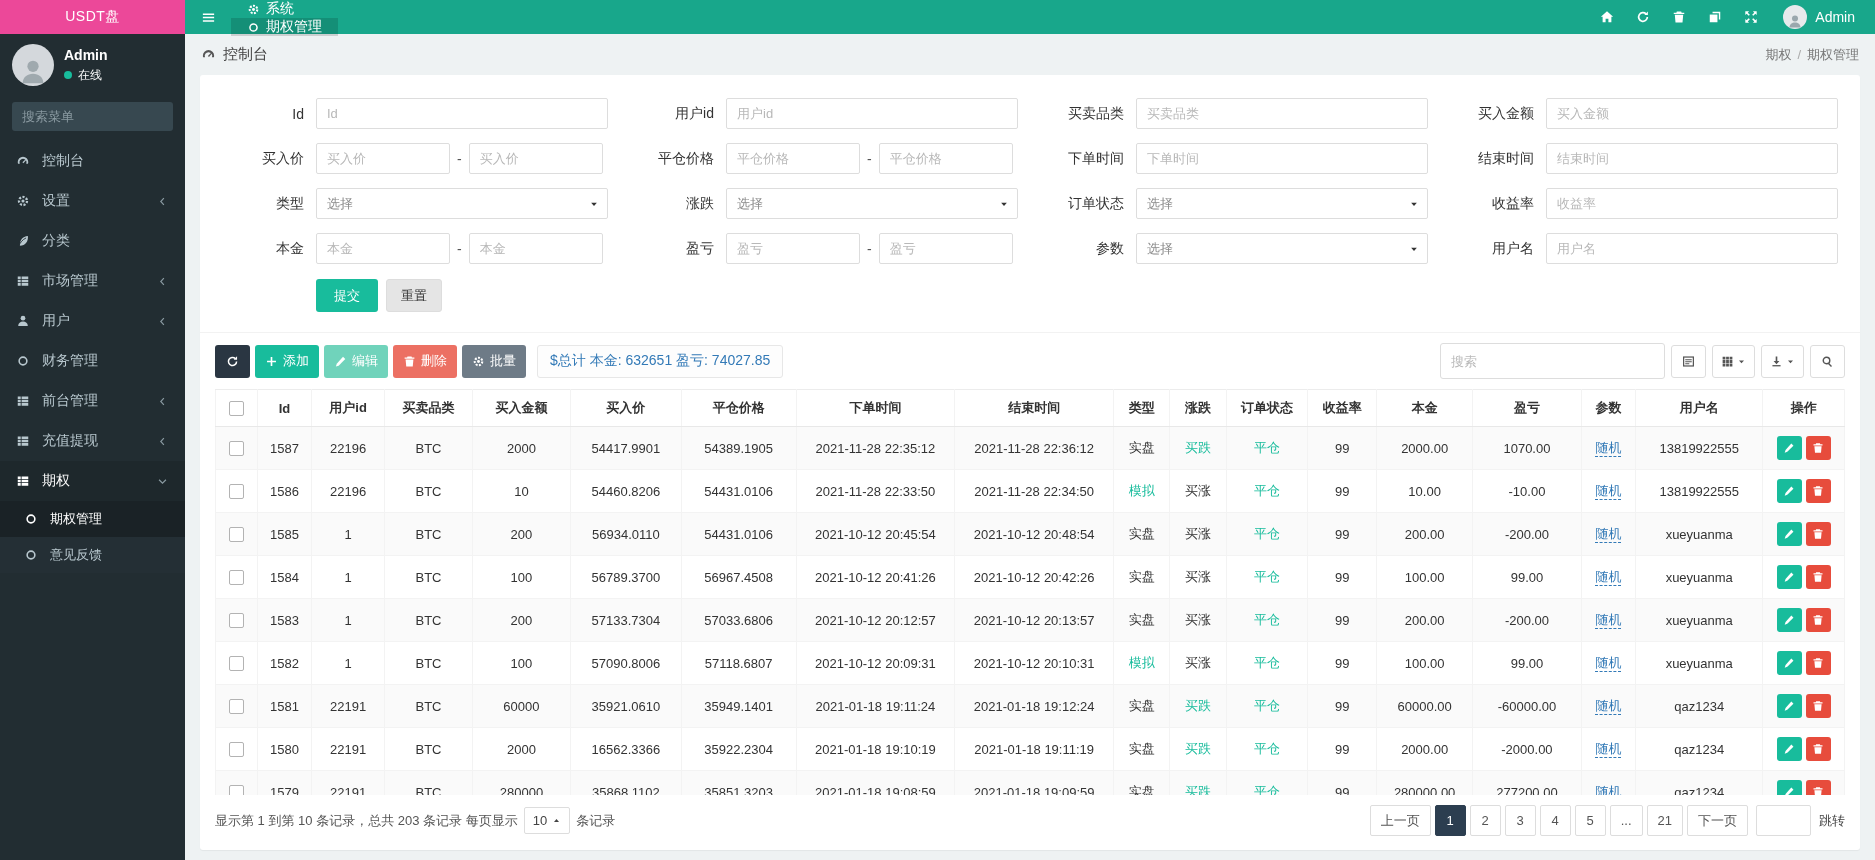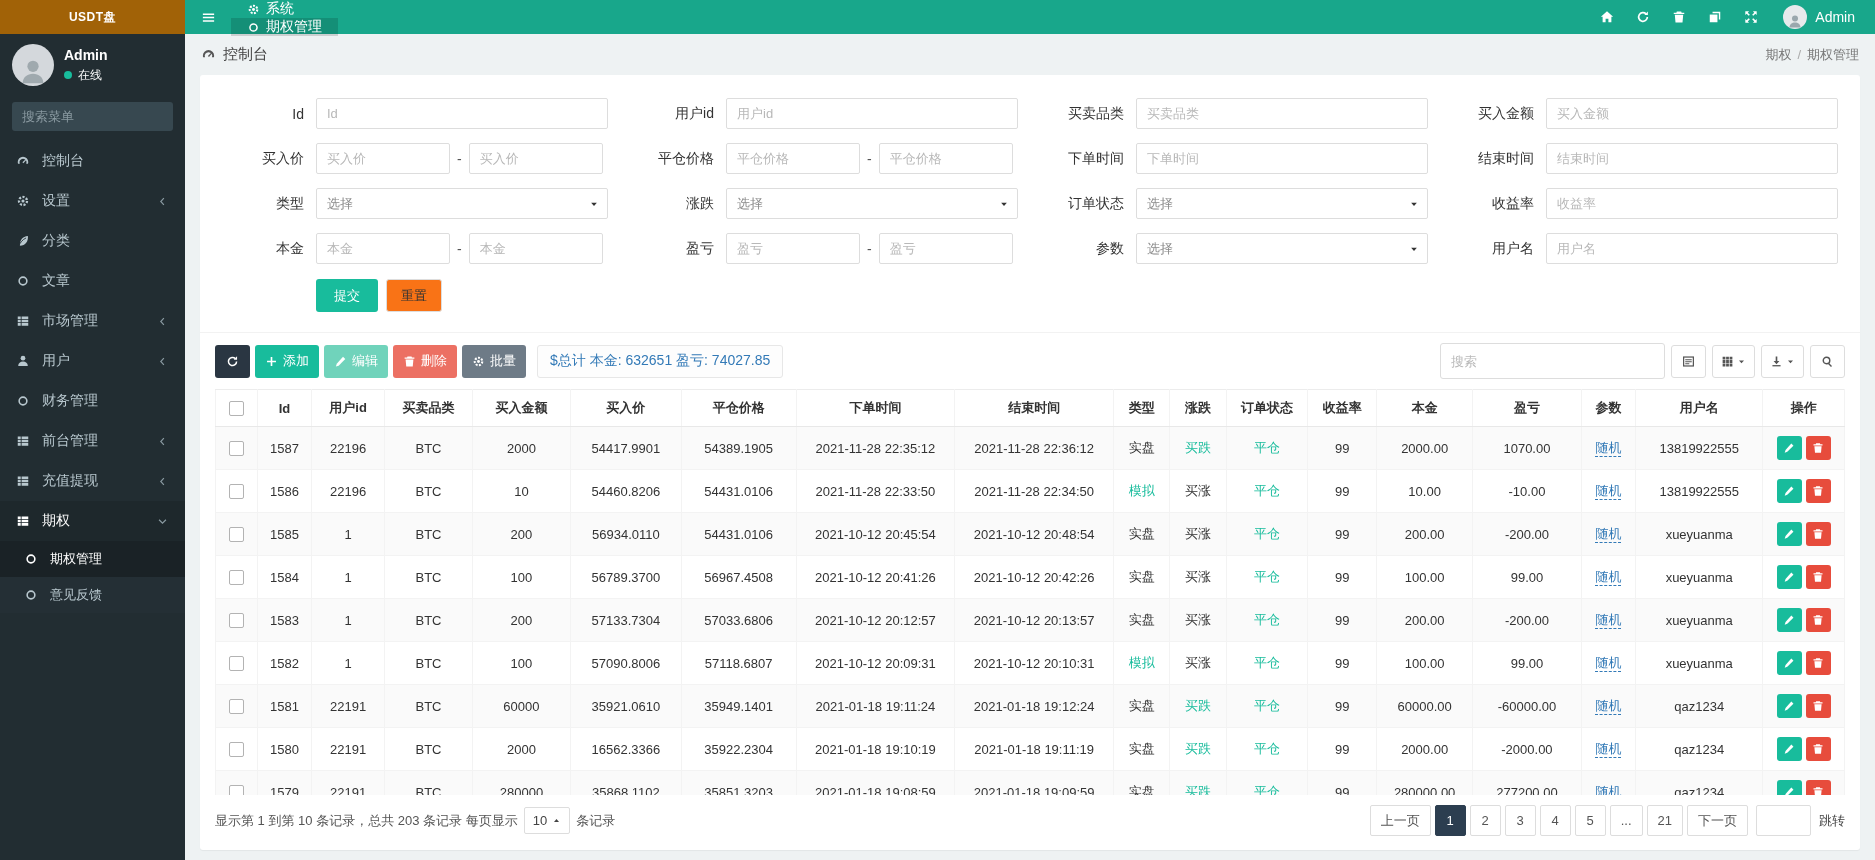--- a/index.html
+++ b/index.html
@@ -3,21 +3,21 @@
 <meta charset="utf-8">
 <style>
   * { box-sizing: border-box; margin: 0; padding: 0; }
   html,body { width:1875px; height:860px; overflow:hidden; }
   body { font-family:"Liberation Sans","DejaVu Sans",sans-serif; font-size:14px; background:#eef2f3; color:#333; }
   .icon { display:inline-flex; align-items:center; justify-content:center; }
   .icon svg { width:1em; height:1em; fill:currentColor; }
 
   
   #topbar { height:34px; display:flex; background:#18a78b; color:#fff; }
-  #logo { width:185px; background:#a16207; display:flex; align-items:center; justify-content:center; font-weight:bold; font-size:12px; letter-spacing:.5px; }
+  #logo { width:185px; background:#ec4899; display:flex; align-items:center; justify-content:center; font-weight:normal; font-size:14px; letter-spacing:.5px; }
   #topnav { flex:1; display:flex; align-items:stretch; }
   .tn-burger { width:46px; display:flex; align-items:center; justify-content:center; cursor:pointer; font-size:15px; }
   .tn-item { display:flex; align-items:center; gap:6px; padding:0 16px; font-size:14px; cursor:pointer; }
   .tn-item.active { background:rgba(0,0,0,.14); }
   .tn-item .icon { font-size:13px; }
   #topbar-right { display:flex; align-items:center; gap:4px; padding-right:14px; }
   .tb-btn { width:36px; height:34px; display:flex; align-items:center; justify-content:center; font-size:14px; cursor:pointer; }
   #topbar-user { display:flex; align-items:center; gap:8px; padding:0 6px 0 10px; cursor:pointer; }
   #topbar-avatar { width:24px; height:24px; border-radius:50%; background:#e7eaec; color:#9aa7ad; display:flex; align-items:flex-end; justify-content:center; overflow:hidden; }
   #topbar-avatar svg { width:16px; height:16px; fill:currentColor; }
@@ -64,21 +64,21 @@
   .f-ctl input[type=text] { width:100%; height:31px; border:1px solid #ddd; border-radius:2px; padding:0 10px; font-size:13px; color:#555; outline:none; font-family:inherit; }
   .f-ctl input::placeholder { color:#b8b8b8; }
   .f-ctl .dash { margin:0 7px; color:#555; }
   .f-ctl.range input { width:calc(50% - 12px); }
   .sel-wrap { position:relative; width:100%; }
   .sel-wrap select { width:100%; height:31px; border:1px solid #ddd; border-radius:2px; background:#fff; color:#8a8a8a; font-size:13px; padding:0 10px; appearance:none; -webkit-appearance:none; outline:none; font-family:inherit; }
   .sel-wrap .sel-caret { position:absolute; right:9px; top:50%; transform:translateY(-50%); font-size:10px; color:#333; pointer-events:none; }
   #filter-actions { padding:8px 12px 14px; margin-left:94px; display:flex; gap:8px; }
   .btn { display:inline-flex; align-items:center; justify-content:center; gap:5px; border:1px solid transparent; border-radius:3px; font-size:13px; cursor:pointer; font-family:Liberation Sans, sans-serif; }
   .btn-submit { background:#18bc9c; color:#fff; height:33px; padding:0 17px; }
-  .btn-reset { background:#f97316; border-color:#ddd; color:#333; height:33px; padding:0 14px; }
+  .btn-reset { background:#e5e5e5; border-color:#ddd; color:#333; height:33px; padding:0 14px; }
 
   
   #toolbar { display:flex; align-items:center; padding:10px 15px; gap:5px; }
   .tb-sq { height:33px; min-width:35px; padding:0 9px; }
   .btn-refresh { background:#2a3642; color:#fff; }
   .btn-add { background:#18bc9c; color:#fff; }
   .btn-edit { background:#70d3bb; color:#fff; }
   .btn-del { background:#ec7063; color:#fff; }
   .btn-batch { background:#6e7b87; color:#fff; }
   #summary-box { margin-left:6px; border:1px solid #e7e7e7; background:#fdfdfd; border-radius:3px; height:33px; display:flex; align-items:center; padding:0 12px; color:#337ab7; font-size:14px; }
@@ -244,28 +244,20 @@
           </span>
         </div>
         <div class="sm-item">
           <span class="icon">
             <svg viewBox="0 0 16 16">
               <path d="M13.6 2.4c.5 6.1-2.6 11.1-9.2 11.1 0-6.6 3.1-10.6 9.2-11.1z"></path>
               <path d="M3.2 13.8c1.6-4.2 4.2-7.3 8.3-9.3" fill="none" stroke="#222d32" stroke-width="1"></path>
             </svg>
           </span>
           <span class="sm-label">分类</span>
-        </div>
-        <div class="sm-item">
-          <span class="icon">
-            <svg viewBox="0 0 16 16">
-              <circle cx="8" cy="8" r="4.4" fill="none" stroke="currentColor" stroke-width="1.8"></circle>
-            </svg>
-          </span>
-          <span class="sm-label">文章</span>
         </div>
         <div class="sm-item">
           <span class="icon">
             <svg viewBox="0 0 16 16">
               <path d="M2 2.8h3.4v2.9H2zM6.4 2.8H14v2.9H6.4zM2 6.6h3.4v2.9H2zM6.4 6.6H14v2.9H6.4zM2 10.4h3.4v2.9H2zM6.4 10.4H14v2.9H6.4z"></path>
             </svg>
           </span>
           <span class="sm-label">市场管理</span>
           <span class="chev icon">
             <svg viewBox="0 0 16 16">

